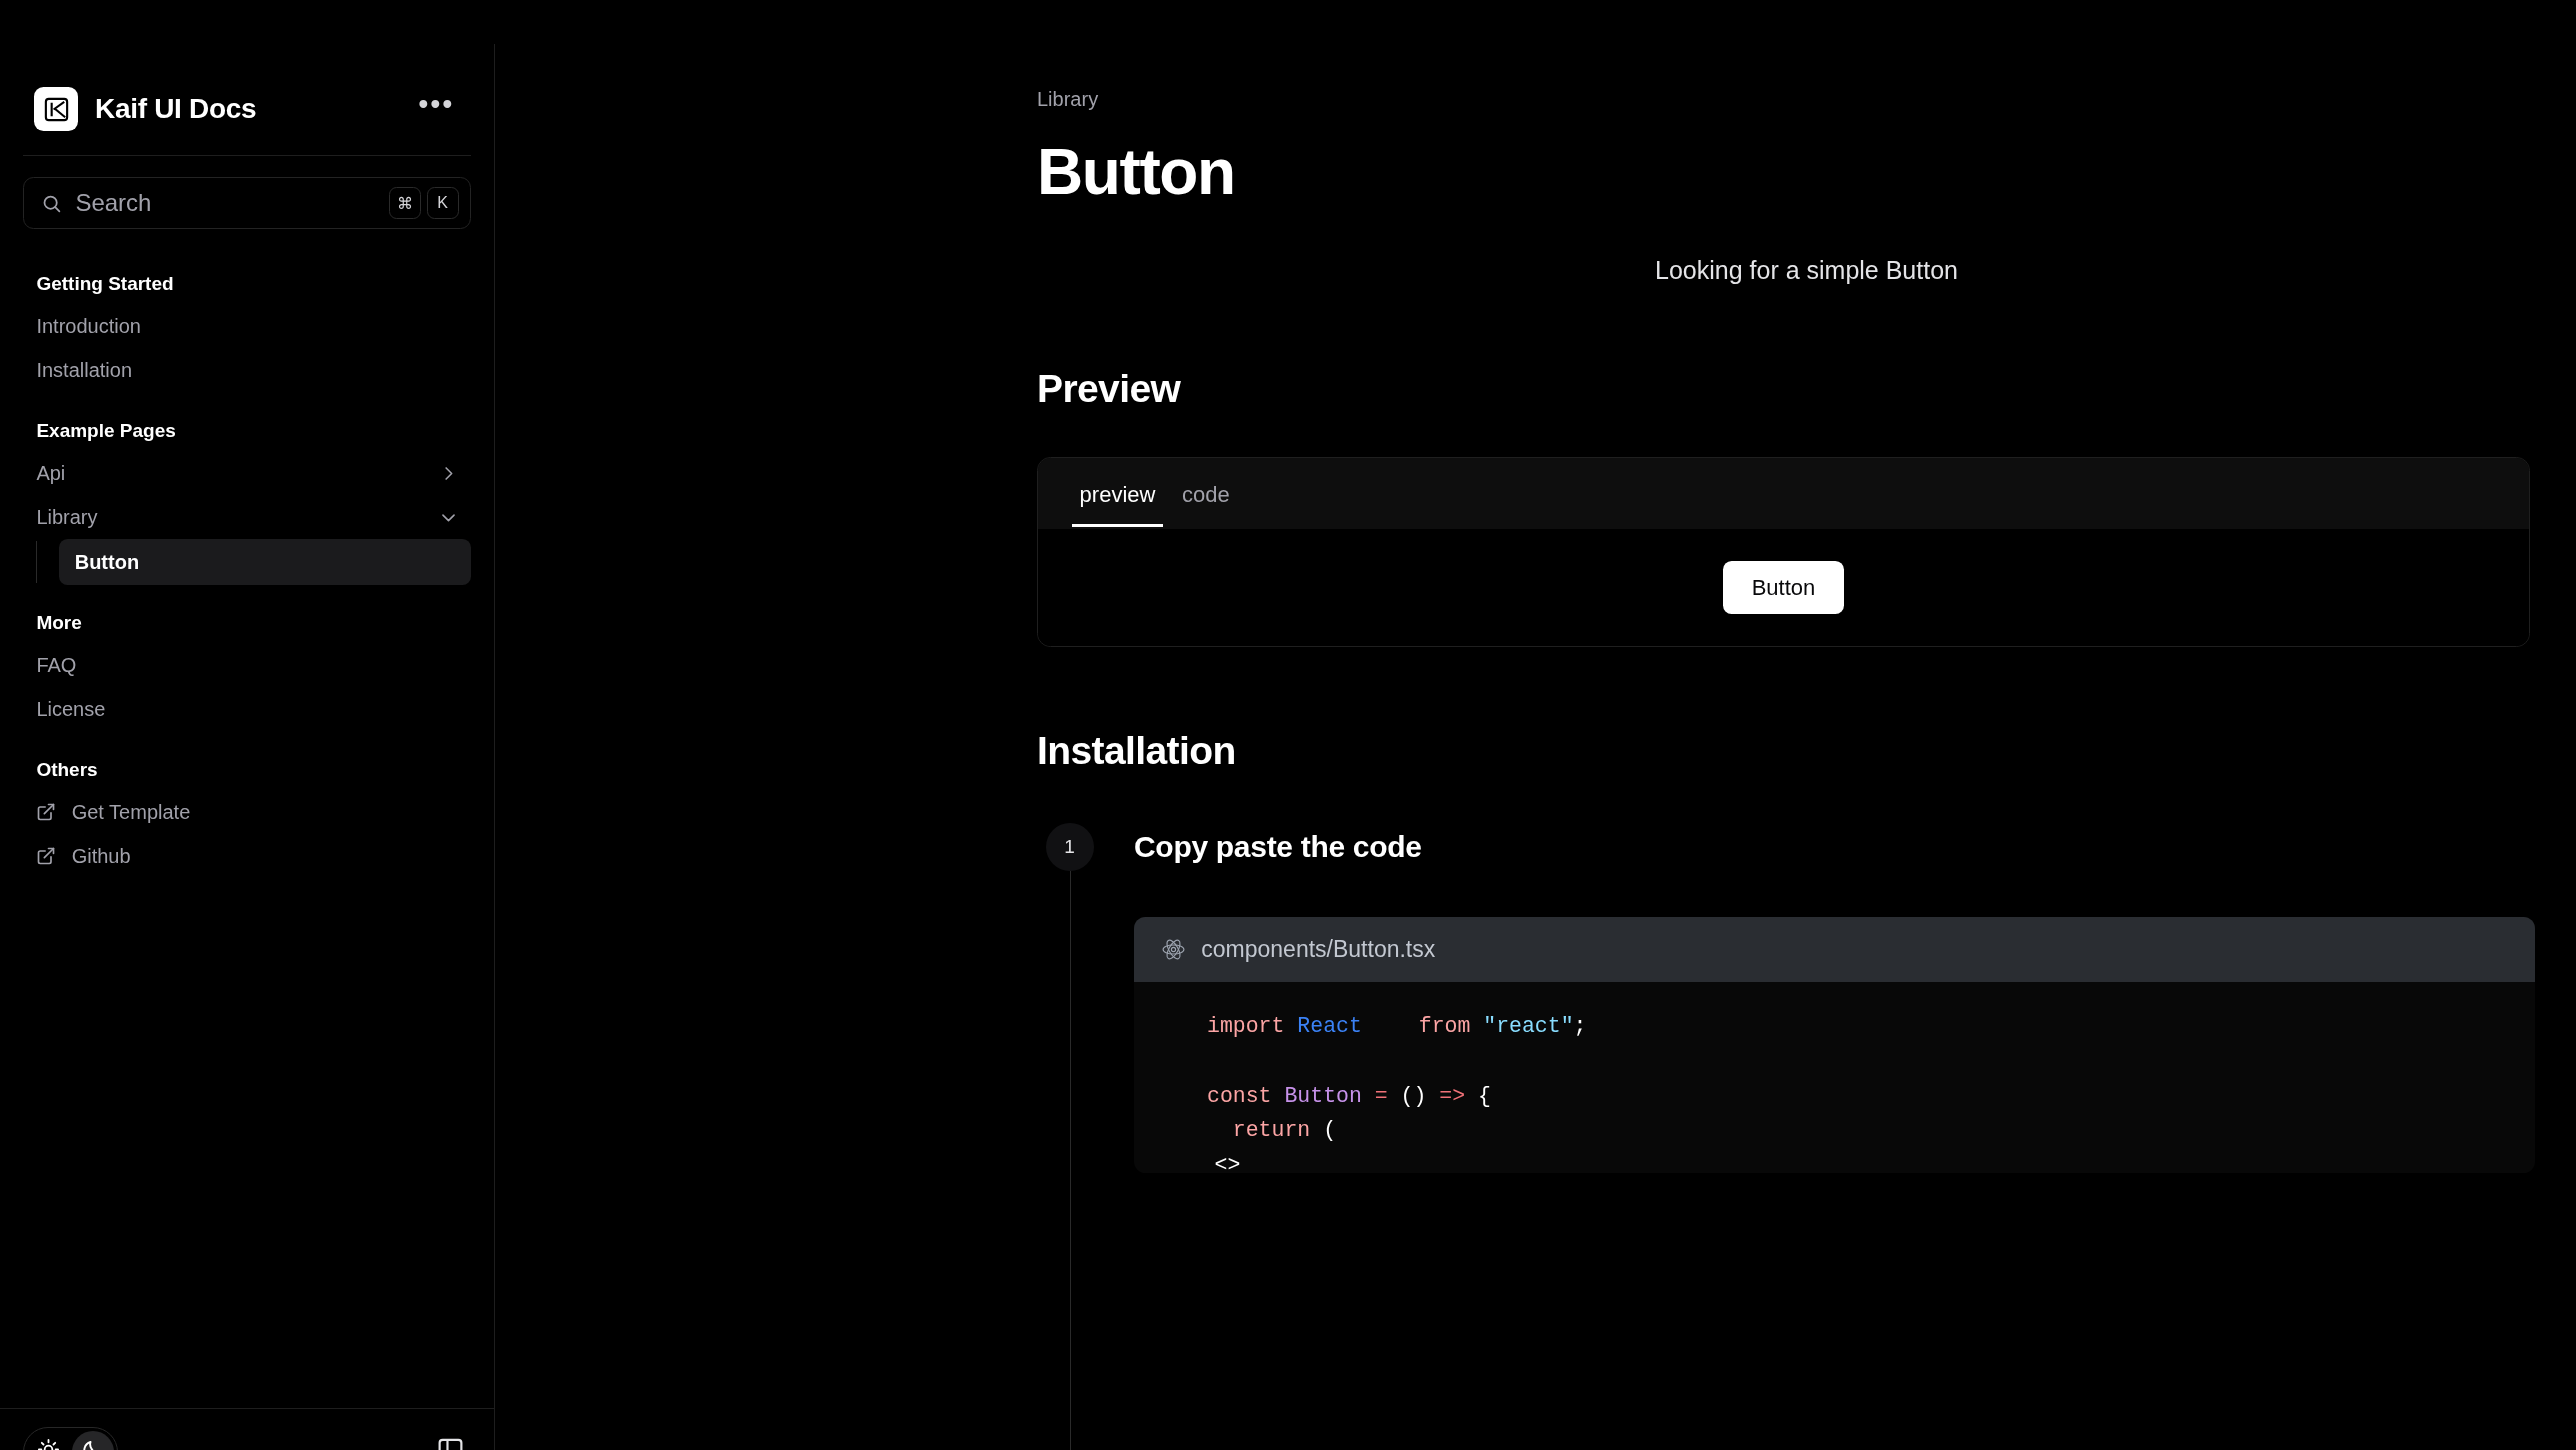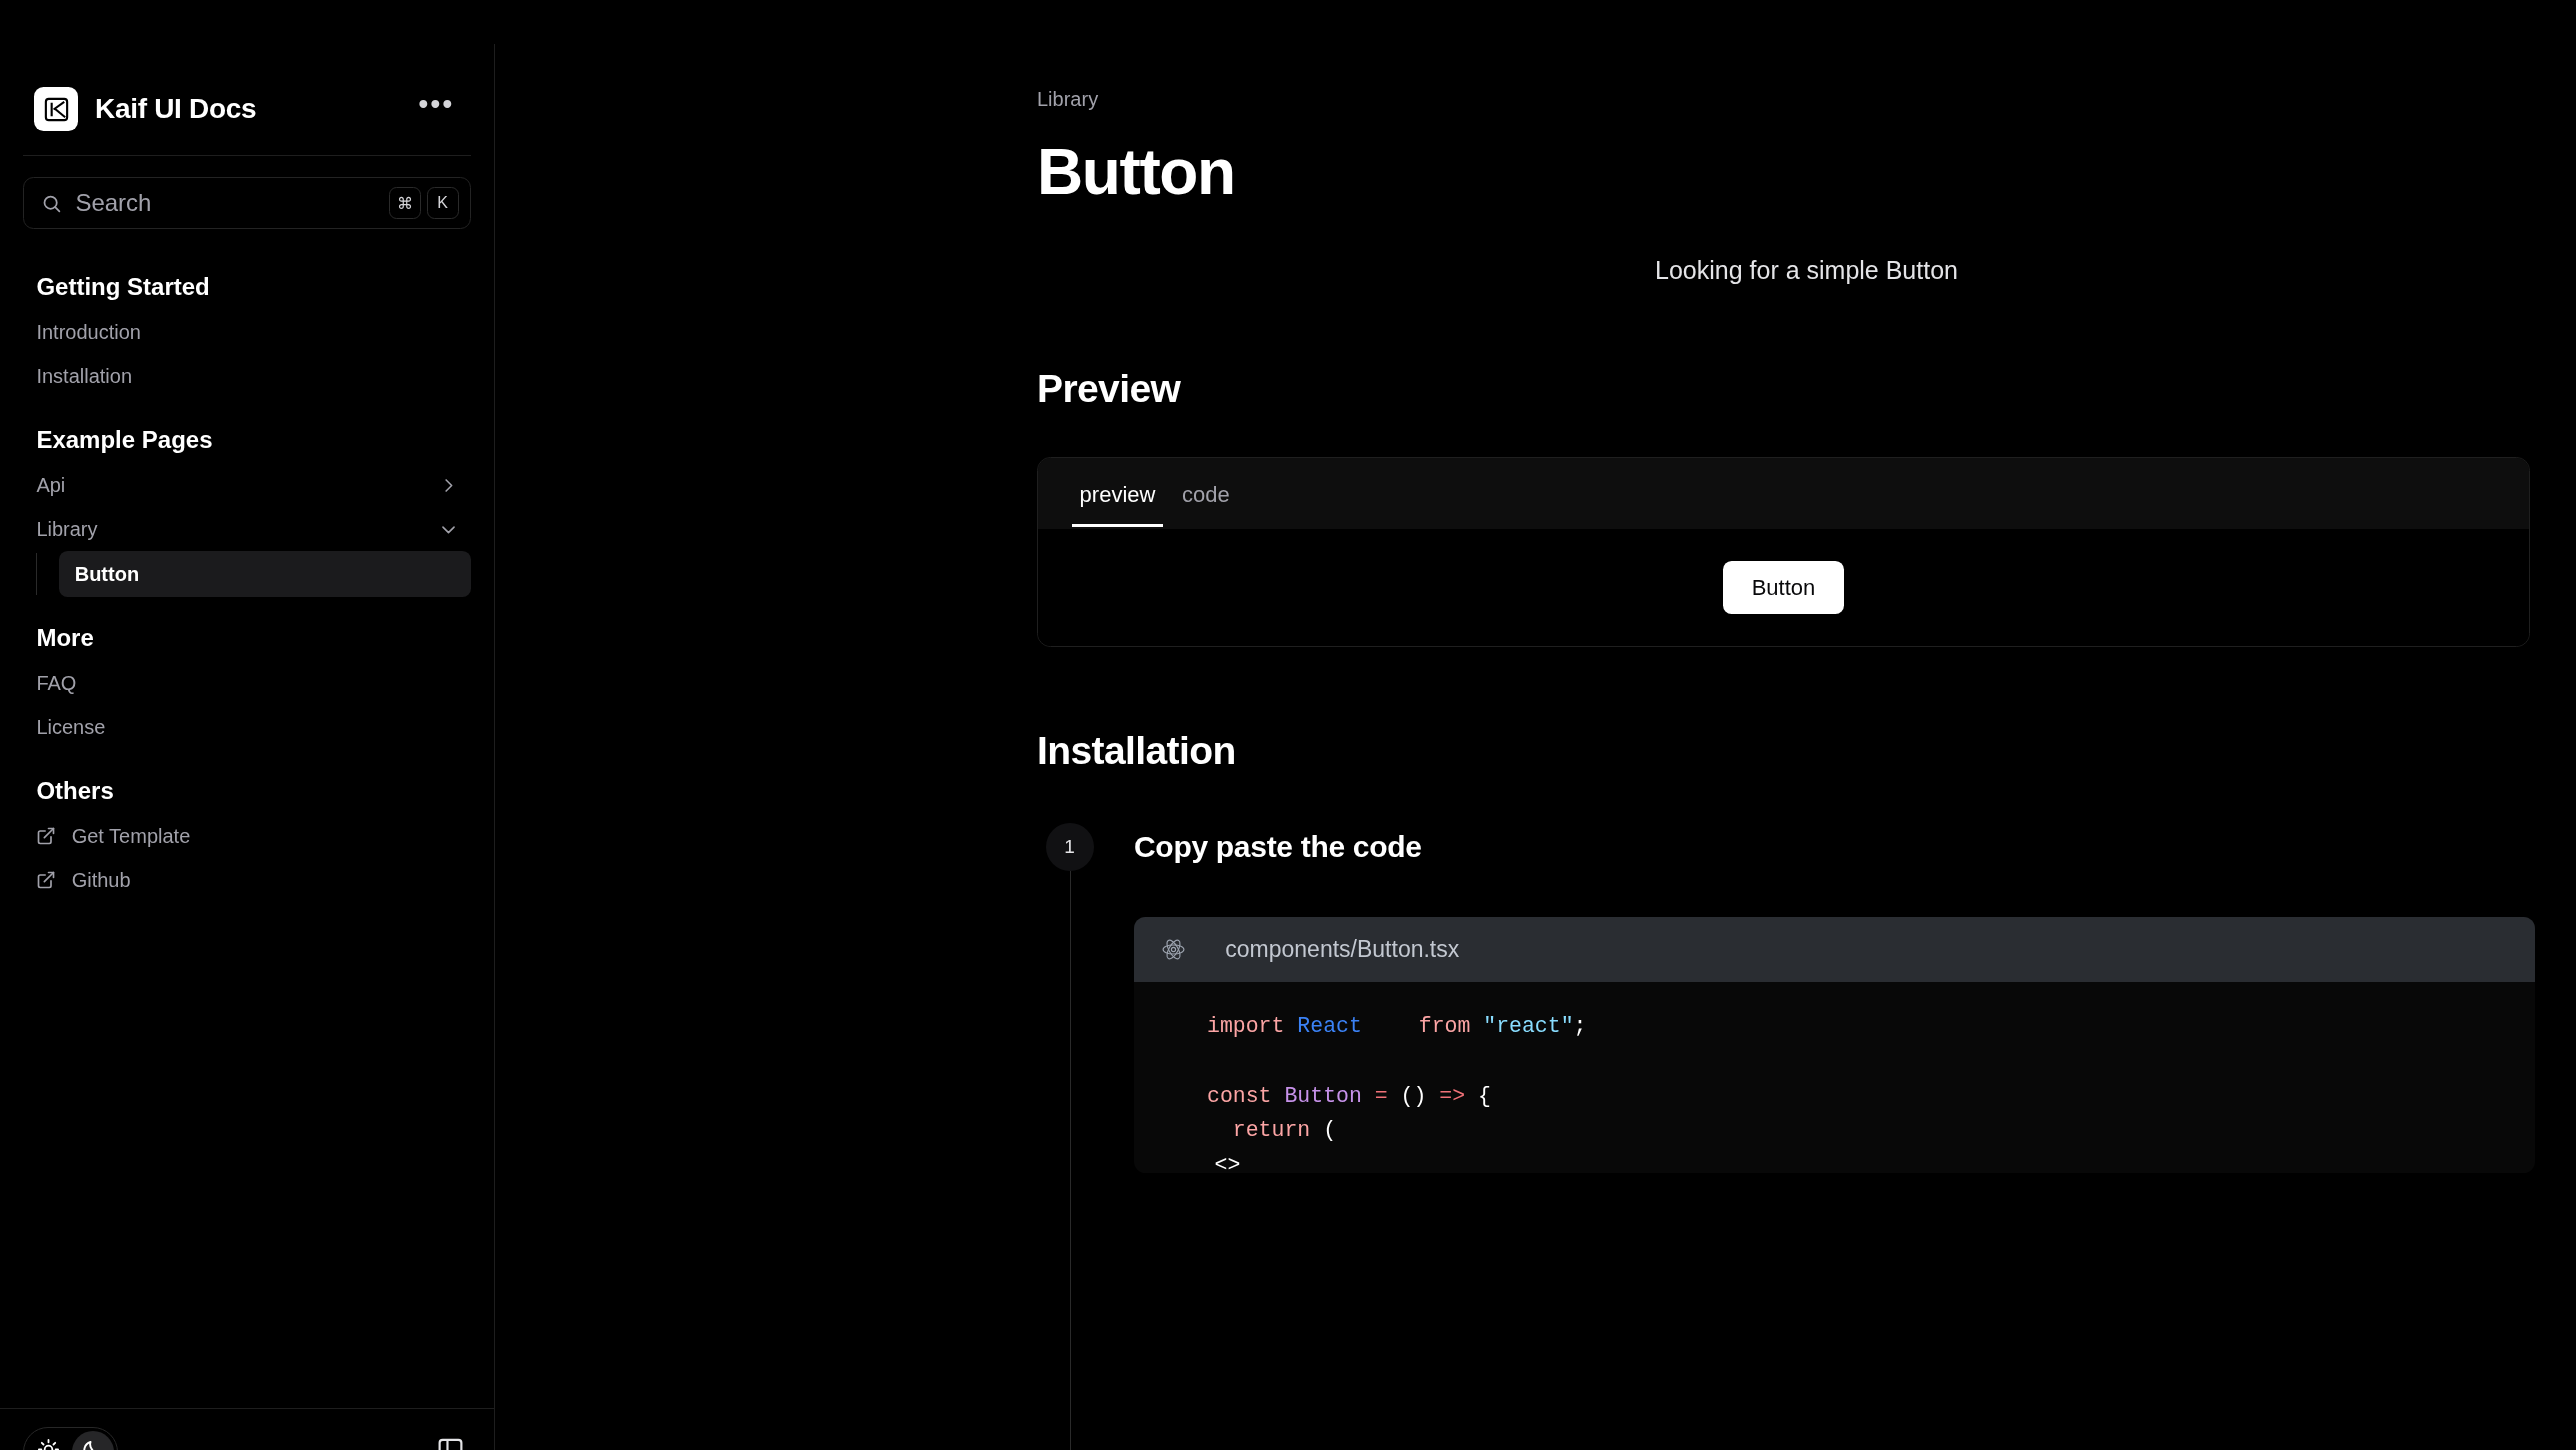--- a/index.html
+++ b/index.html
@@ -55,21 +55,21 @@
     color: #a1a1aa; font-size: 24px; margin-left: 13.4px; flex: 1;
   }
   .kbd {
     width: 32px; height: 32px; border: 1px solid #2a2a2a; border-radius: 7.6px;
     display: flex; align-items: center; justify-content: center;
     color: #d4d4d8; font-size: 16px; margin-left: 5.7px;
   }
 
   .sb-nav { padding: 17px 23px 0 23px; flex: 1; overflow: hidden; }
   .nav-section-title {
-    color: #ffffff; font-size: 24px; font-weight: 700;
+    color: #ffffff; font-size: 19px; font-weight: 700;
     padding: 27px 13.4px 9.5px 13.4px;
   }
   .nav-item {
     display: flex; align-items: center;
     color: #a1a1aa; font-size: 20px;
     padding: 10.5px 13.4px; border-radius: 8.6px; cursor: pointer;
     position: relative;
   }
   .nav-item .chev { margin-left: auto; display: flex; color: #a1a1aa; }
   .ext-icon { margin-right: 15.3px; display: flex; color: #a1a1aa; flex: 0 0 auto; }
@@ -177,21 +177,21 @@
     line-height: 48px;
   }
 
   
   .code-card {
     margin-top: 46px; width: 1401px;
     border-radius: 11.4px; overflow: hidden;
   }
   .code-head {
     background: #2a2d32; height: 65px;
-    display: flex; align-items: center; padding: 0 27px; gap: 24px;
+    display: flex; align-items: center; padding: 0 27px;
   }
   .react-icon { display: flex; color: #9ca3af; margin-right: 15.3px; }
   .code-filename {
     color: #c3c8d1; font-size: 23px;
     font-family: "Liberation Sans", sans-serif;
   }
   .code-body {
     background: #080808; padding: 27px 29px 0 29px;
     font-family: "Liberation Mono", monospace;
     font-size: 21.5px; line-height: 1.62;

